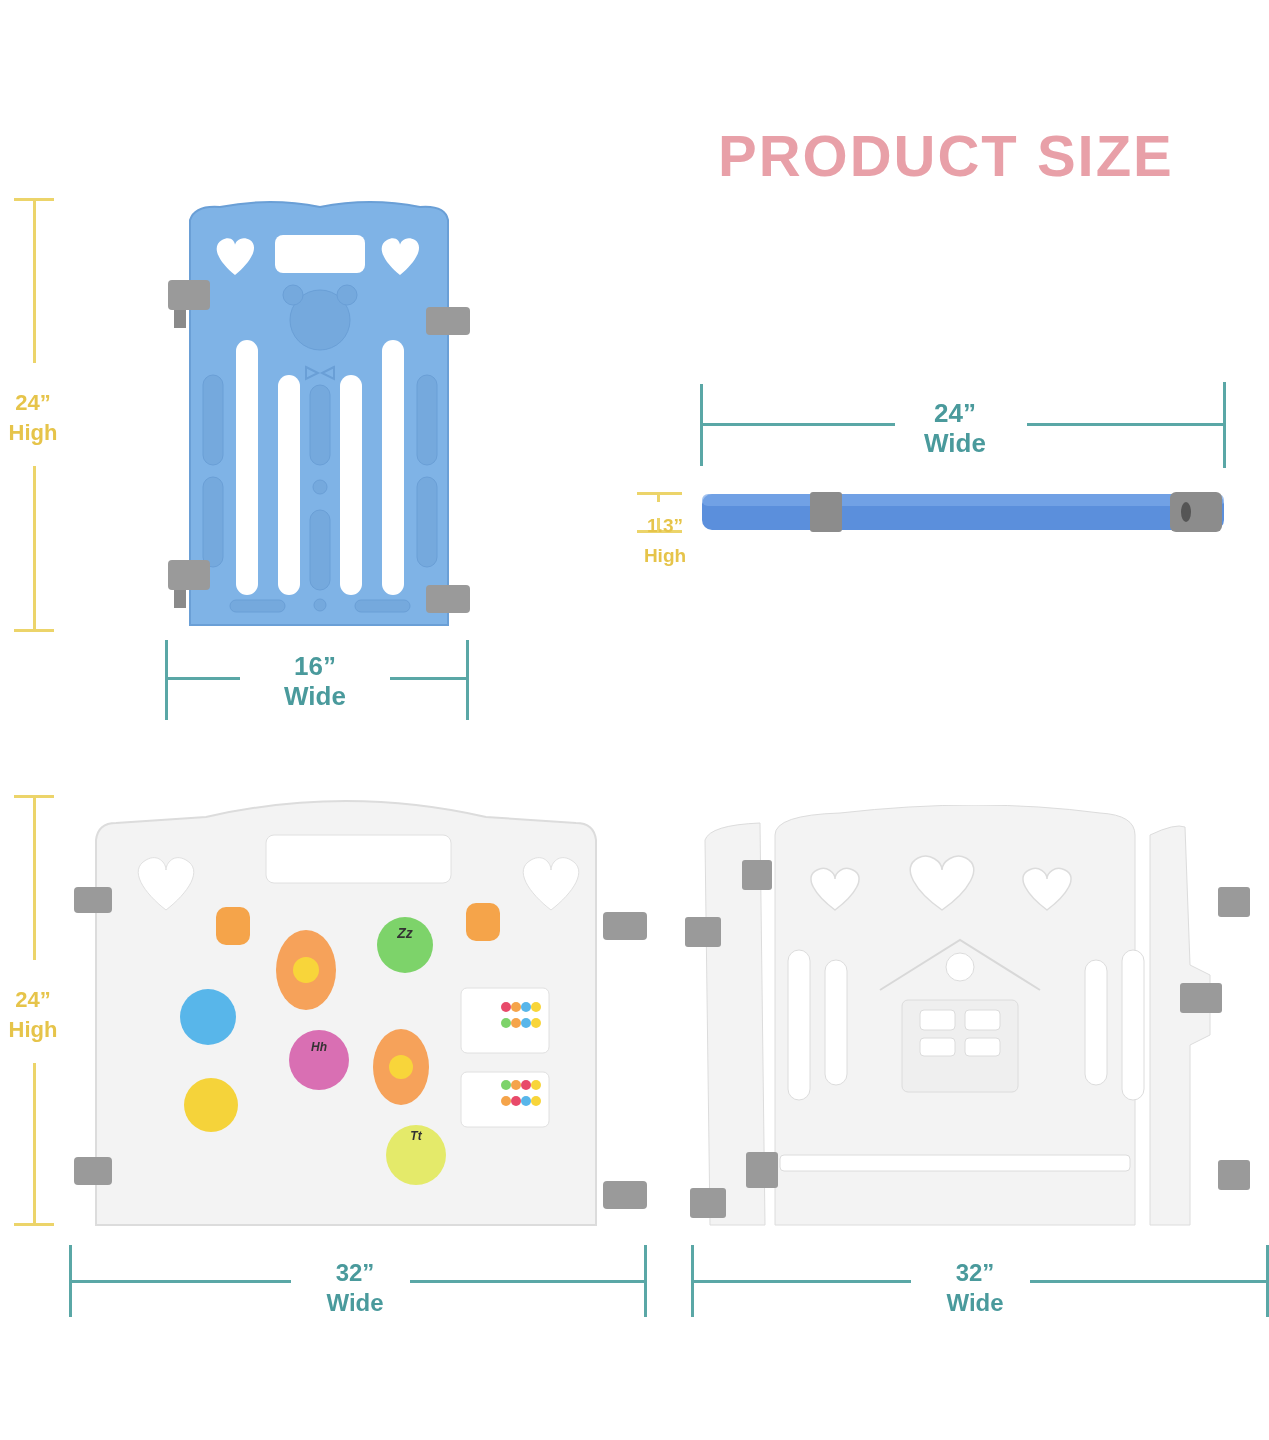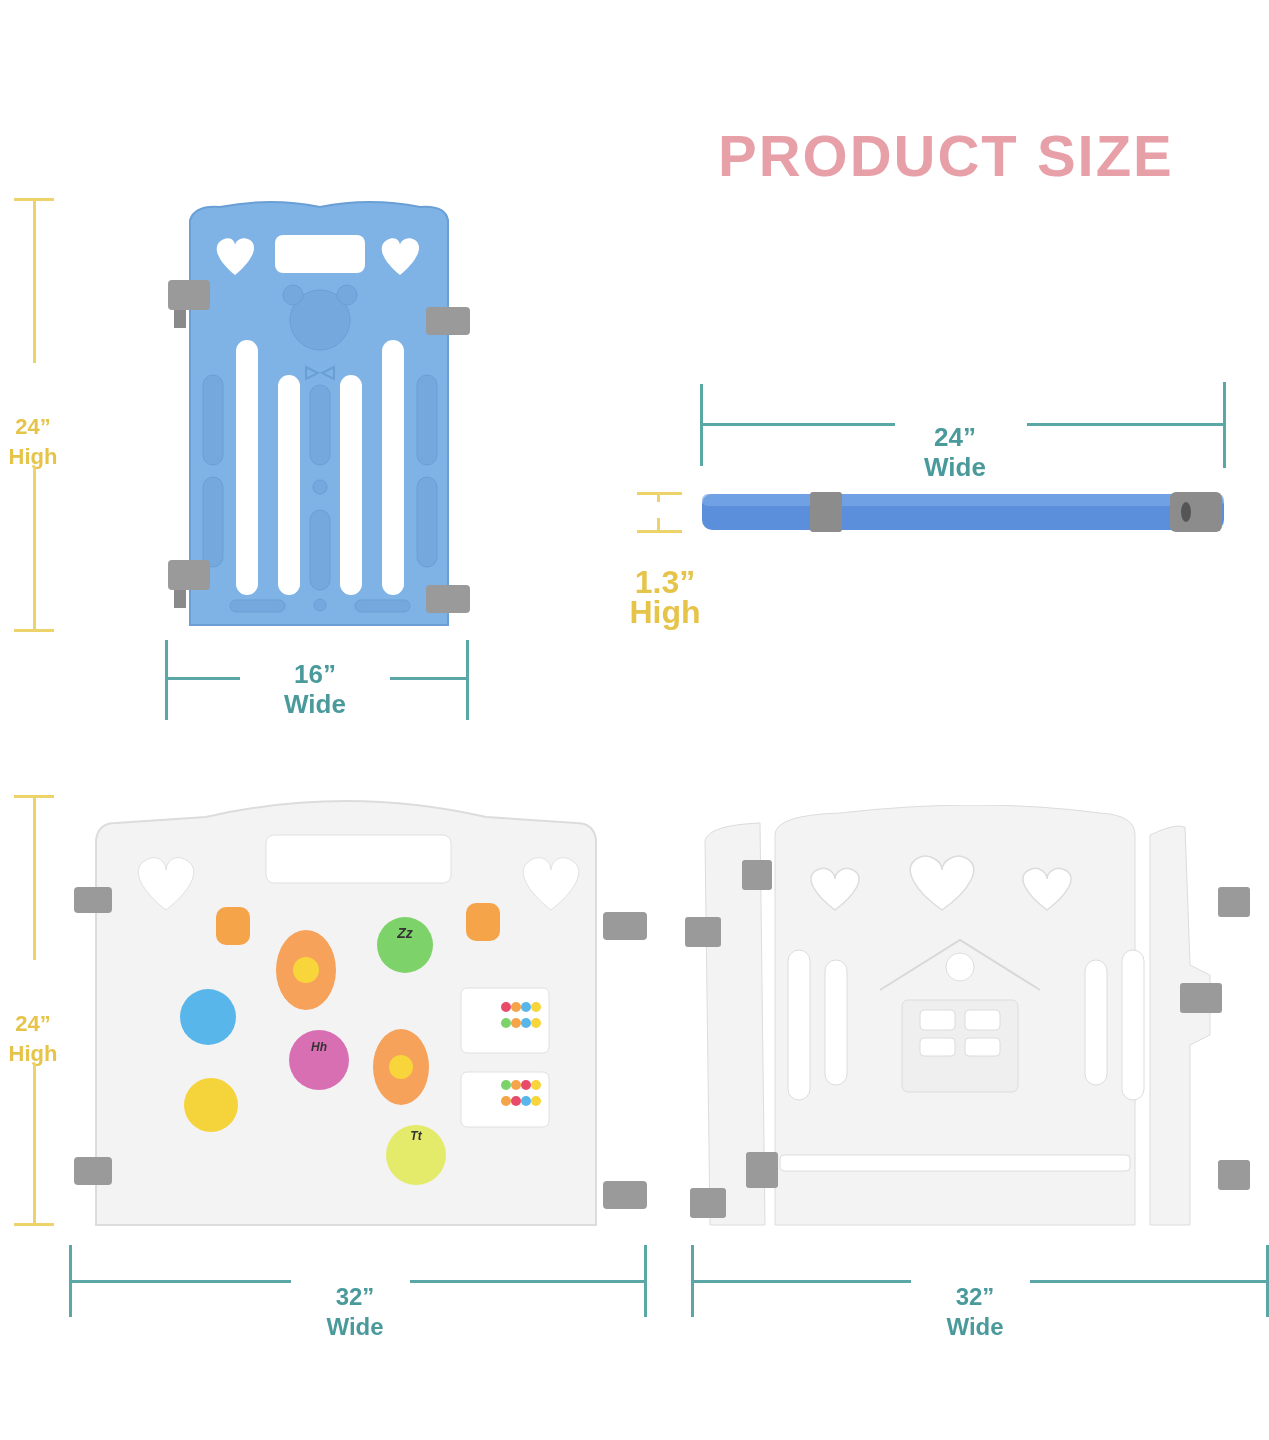--- a/index.html
+++ b/index.html
@@ -1,19 +1,19 @@
 <!DOCTYPE html>
 <html><head>
 <meta charset="utf-8">
 <style>
   html, body { margin:0; padding:0; background:#ffffff; }
   body { width:1269px; height:1440px; position:relative; overflow:hidden; font-family:"Liberation Sans", sans-serif; }
   .abs { position:absolute; }
   .title { left:718px; top:122px; font-size:58px; font-weight:bold; color:#e8a0a8; letter-spacing:2px; white-space:nowrap; }
-  .dim-label { text-align:center; font-weight:bold; line-height:30px;margin-top:24px; }
+  .dim-label { text-align:center; font-weight:bold; line-height:30px; }
   .teal { color:#4a9a9c; }
   .gold { color:#e6c44a; }
   .vline { position:absolute; width:3px; }
   .hline { position:absolute; height:3px; }
   .teal-bg { background:#5aa7a6; }
   .gold-bg { background:#ecd46a; }
   .svgwrap { position:absolute;font-style:italic; }
 </style>
 </head>
 <body>
@@ -68,21 +68,21 @@
     <rect x="8" y="365" width="42" height="30" rx="4" fill="#9a9a9a"></rect>
     <rect x="14" y="395" width="12" height="18" fill="#8a8a8a"></rect>
     <rect x="266" y="112" width="44" height="28" rx="4" fill="#9a9a9a"></rect>
     <rect x="266" y="390" width="44" height="28" rx="4" fill="#9a9a9a"></rect>
   </svg>
 </div>
 
 <div>
   <div class="vline teal-bg" style="left:165px; top:640px; height:80px;"></div>
   <div class="hline teal-bg" style="left:165px; top:677px; width:75px;"></div>
-  <div class="abs dim-label teal" style="left:265px; top:635px; width:100px; font-size:26px;">
+  <div class="abs dim-label teal" style="left:265px; top:651px; width:100px; font-size:26px;">
     <div>16”</div>
     <div>Wide</div>
   </div>
   <div class="hline teal-bg" style="left:390px; top:677px; width:78px;"></div>
   <div class="vline teal-bg" style="left:466px; top:640px; height:80px;"></div>
 </div>
 
 <div>
   <div class="vline teal-bg" style="left:700px; top:384px; height:82px;"></div>
   <div class="hline teal-bg" style="left:700px; top:423px; width:195px;"></div>
@@ -102,21 +102,21 @@
     <rect x="470" y="2" width="52" height="40" rx="6" fill="#8c8c8c"></rect>
     <ellipse cx="486" cy="22" rx="5" ry="10" fill="#555"></ellipse>
   </svg>
 </div>
 
 <div>
   <div class="hline gold-bg" style="left:637px; top:492px; width:45px;"></div>
   <div class="vline gold-bg" style="left:657px; top:492px; height:10px;"></div>
   <div class="vline gold-bg" style="left:657px; top:518px; height:12px;"></div>
   <div class="hline gold-bg" style="left:637px; top:530px; width:45px;"></div>
-  <div class="abs dim-label gold" style="left:620px; top:543px; width:90px; font-size:32px;">
+  <div class="abs dim-label gold" style="left:620px; top:511px; width:90px; font-size:19px;">
     <div>1.3”</div>
     <div>High</div>
   </div>
 </div>
 
 <div>
   <div class="hline gold-bg" style="left:14px; top:795px; width:40px;"></div>
   <div class="vline gold-bg" style="left:33px; top:795px; height:165px;"></div>
   <div class="abs dim-label gold" style="left:0px; top:985px; width:66px; font-size:22px;">
     <div>24”</div>

